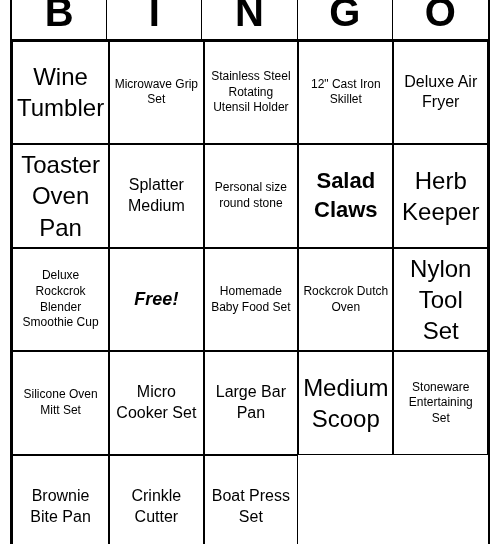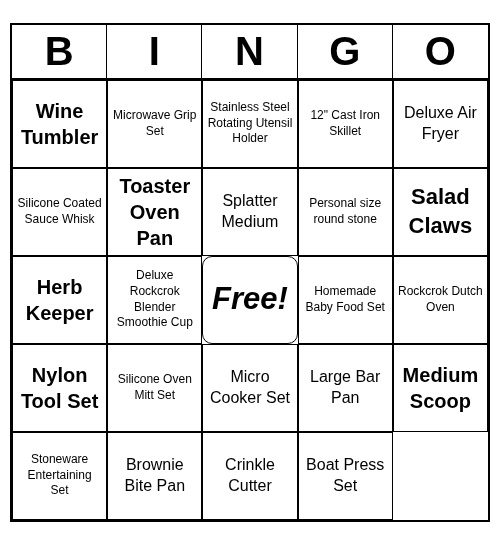--- a/index.html
+++ b/index.html
@@ -54,34 +54,33 @@
       display: flex;
       align-items: center;
       justify-content: center;
       text-align: center;
       padding: 4px;
       font-size: 12px;
       line-height: 1.3;
     }
 
     .bingo-cell.large-text {
-      font-size: 20px;
-      font-weight: bold;
+      font-size: 24px;
+      font-weight: normal;
     }
 
     .bingo-cell.extra-large {
       font-size: 22px;
       font-weight: bold;
     }
 
     .bingo-cell.free-space {
-      font-size: 31px;
+      font-size: 18px;
       font-weight: bold;
       font-style: italic;
-      border-radius: 10px;
     }
 
     .bingo-cell.bold-med {
       font-size: 16px;
       font-weight: normal;
     }
   </style>
 </head>
 <body>
 
@@ -92,21 +91,20 @@
       <div class="bingo-letter">N</div>
       <div class="bingo-letter">G</div>
       <div class="bingo-letter">O</div>
     </div>
   <div class="bingo-grid">
   <div class="bingo-cell large-text">Wine Tumbler</div>
       <div class="bingo-cell">Microwave Grip Set</div>
       <div class="bingo-cell">Stainless Steel Rotating Utensil Holder</div>
       <div class="bingo-cell">12" Cast Iron Skillet</div>
       <div class="bingo-cell bold-med">Deluxe Air Fryer</div>
-      <div class="bingo-cell">Silicone Coated Sauce Whisk</div>
       <div class="bingo-cell large-text">Toaster Oven Pan</div>
       <div class="bingo-cell bold-med">Splatter Medium</div>
       <div class="bingo-cell">Personal size round stone</div>
       <div class="bingo-cell extra-large">Salad Claws</div>
       <div class="bingo-cell large-text">Herb Keeper</div>
       <div class="bingo-cell">Deluxe Rockcrok Blender Smoothie Cup</div>
       <div class="bingo-cell free-space">Free!</div>
       <div class="bingo-cell">Homemade Baby Food Set</div>
       <div class="bingo-cell">Rockcrok Dutch Oven</div>
       <div class="bingo-cell large-text">Nylon Tool Set</div>

